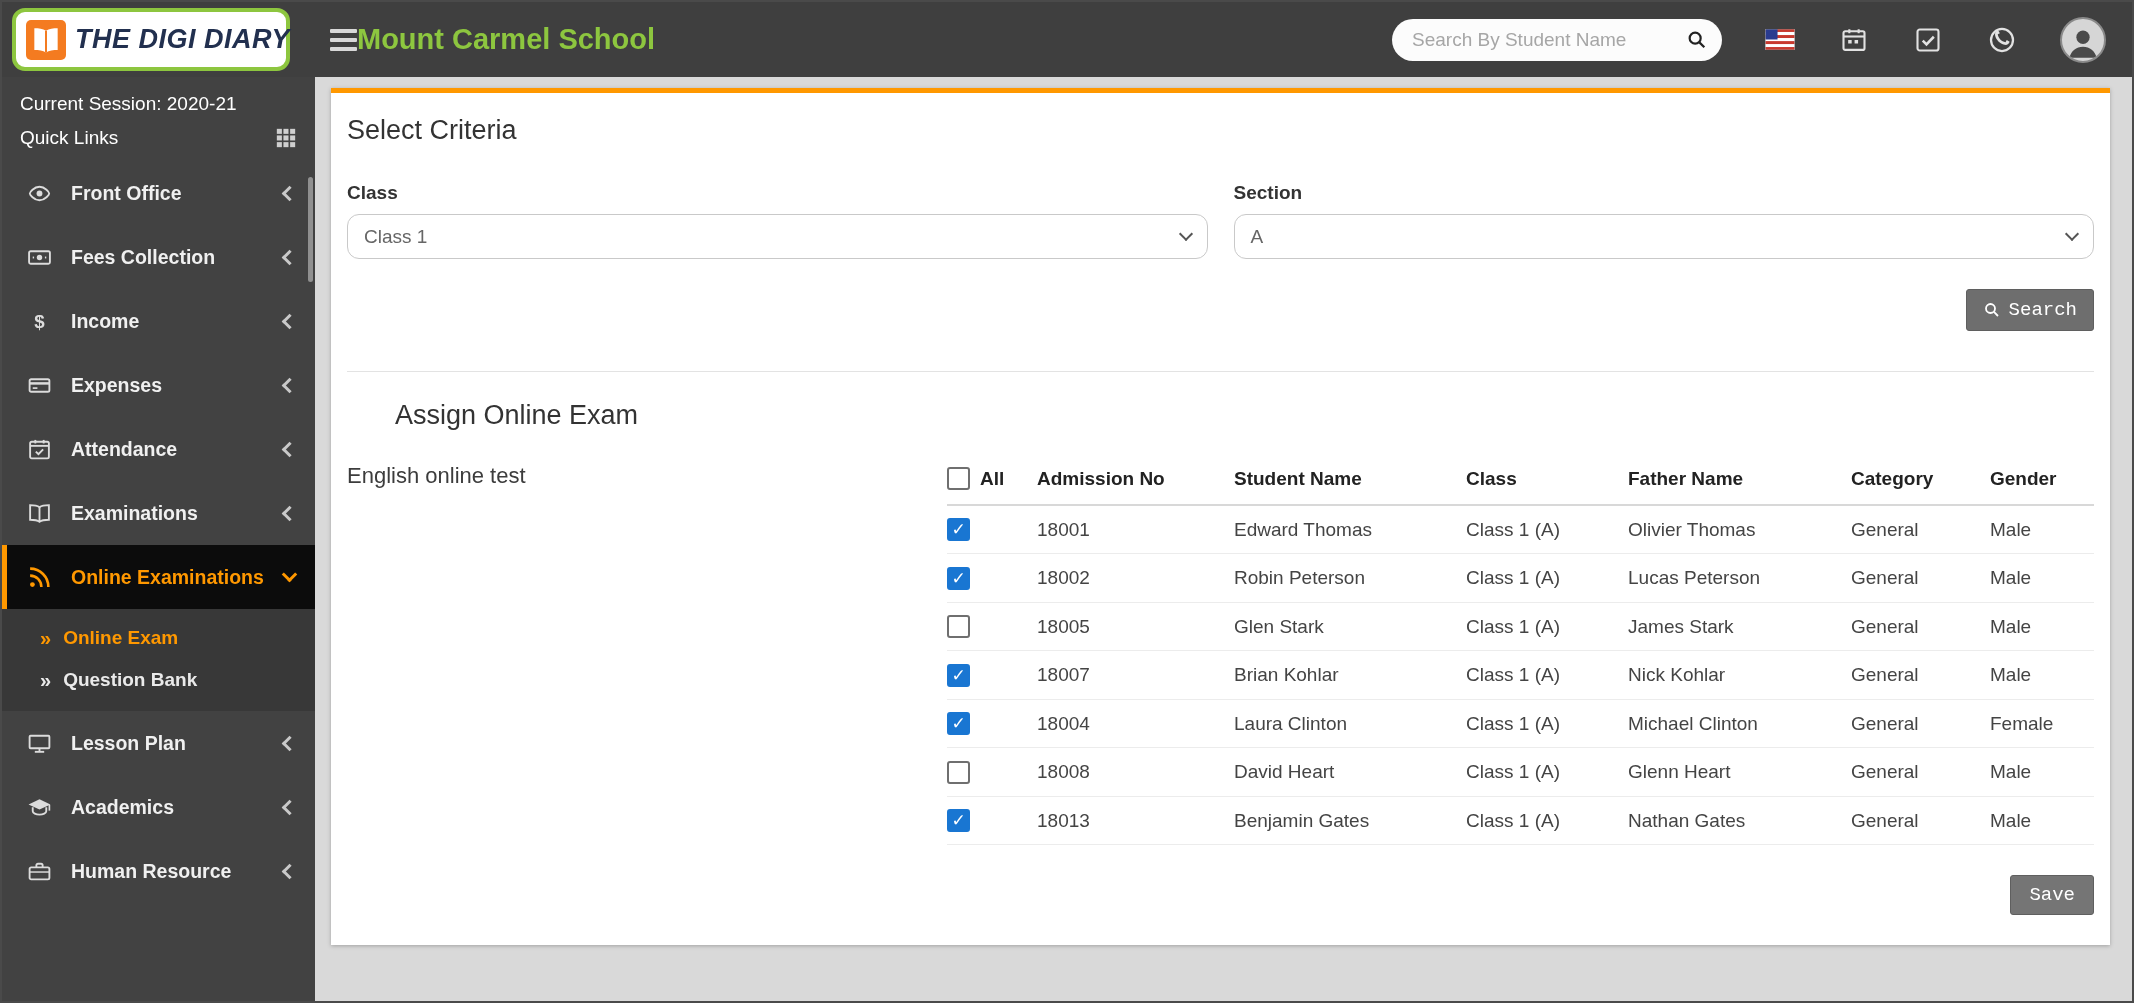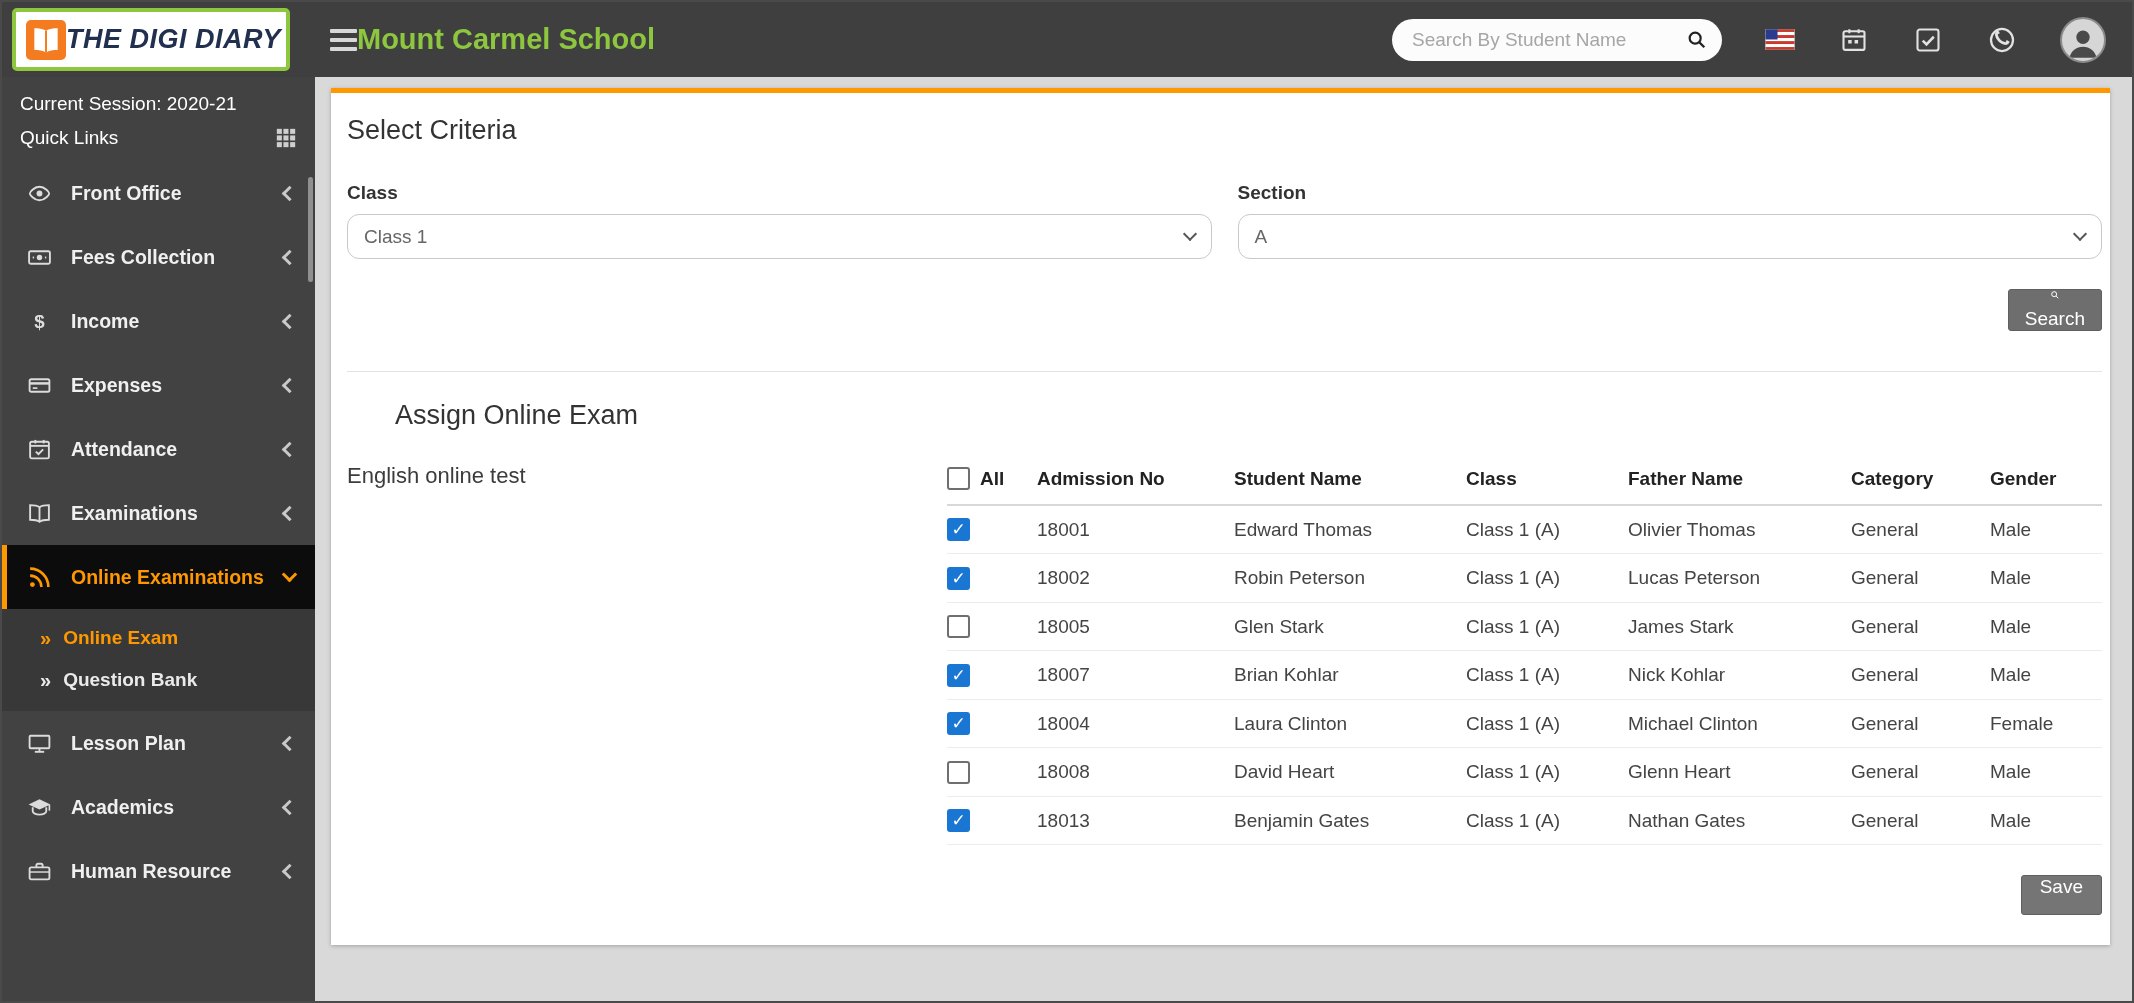--- a/index.html
+++ b/index.html
@@ -1,21 +1,21 @@
 <!DOCTYPE html>
 <html><head>
 <meta charset="utf-8">
 <style>
   * { margin: 0; padding: 0; box-sizing: border-box; }
   body { font-family: "Liberation Sans", "DejaVu Sans", sans-serif; background: #ffffff; }
   .app { position: relative; width: 2134px; height: 1003px; background: #d9d9d9; border: 2px solid #4a4a4a; overflow: hidden; }
 
   
   .topbar { position: absolute; top: 0; left: 0; right: 0; height: 75px; background: #3f3f3f; display: flex; align-items: center; z-index: 5; }
-  .logo-box { margin: 5px 10px 5px 10px; height: 63px; width: 278px; background: #ffffff; border: 4px solid #8dc63f; border-radius: 5px; display: flex; align-items: center; padding: 0 10px; }
+  .logo-box { margin: 5px 10px 5px 10px; height: 63px; width: 278px; background: #ffffff; border: 4px solid #8dc63f; border-radius: 13px; display: flex; align-items: center; gap: 9px; padding: 0 10px; }
   .logo-book { width: 40px; height: 40px; flex: none; display: flex; }
   .logo-text { font-size: 27px; font-weight: bold; font-style: italic; color: #22304f; letter-spacing: 0.5px; white-space: nowrap; }
   .hamburger { margin-left: 30px; width: 27px; display: flex; flex-direction: column; gap: 5px; cursor: pointer; }
   .hamburger span { display: block; height: 4px; background: #d8d8d8; border-radius: 1px; }
   .school-name { font-size: 29px; font-weight: bold; color: #8dc63f; white-space: nowrap; }
   .topbar-right { margin-left: auto; display: flex; align-items: center; gap: 42px; padding-right: 26px; }
   .search-pill { width: 330px; height: 42px; background: #fcfcfc; border-radius: 21px; display: flex; align-items: center; padding: 0 8px 0 20px; }
   .search-pill input { flex: 1; min-width: 0; border: none; outline: none; background: transparent; font-size: 19px; color: #555; font-family: inherit; }
   .search-pill input::placeholder { color: #a6a6a6; }
   .pill-search-btn { border: none; background: transparent; width: 34px; height: 34px; display: flex; align-items: center; justify-content: center; color: #222; cursor: pointer; }
@@ -37,28 +37,28 @@
   .nav-item.active .nav-label { color: #ff9800; }
   .nav-item.active .nav-icon { color: #ff9800; }
   .submenu { background: #383838; padding: 8px 0 10px 0; }
   .sub-item { height: 42px; display: flex; align-items: center; padding-left: 38px; gap: 12px; font-size: 19px; font-weight: 600; color: #eaeaea; cursor: pointer; }
   .sub-item .dbl { font-size: 20px; }
   .sub-item.active { color: #ff9800; }
   .sb-thumb { position: absolute; top: 100px; right: 2px; width: 5px; height: 105px; background: #909090; border-radius: 3px; }
 
   
   .content { position: absolute; top: 75px; left: 313px; right: 0; bottom: 0; background: #d9d9d9; padding: 11px 22px 0 16px; overflow: hidden; }
-  .card { background: #ffffff; border-top: 5px solid #ff9800; box-shadow: 0 1px 4px rgba(0,0,0,0.25); padding: 22px 8px 30px 16px; min-height: 843px; }
+  .card { background: #ffffff; border-top: 5px solid #ff9800; box-shadow: 0 1px 4px rgba(0,0,0,0.25); padding: 22px 16px 30px 16px; min-height: 843px; }
   .section-title { font-size: 27px; font-weight: 400; color: #333333; }
   .criteria-form { display: grid; grid-template-columns: 1fr 1fr; column-gap: 26px; margin-top: 36px; }
   .field-label { display: block; font-size: 19px; font-weight: 700; color: #333; margin-bottom: 10px; }
   .select { height: 45px; border: 1px solid #c9c9c9; border-radius: 12px; background: #fff; display: flex; align-items: center; justify-content: space-between; padding: 0 16px; font-size: 19px; color: #666; cursor: pointer; }
   .sel-chev { width: 10px; height: 10px; border-left: 2px solid #555; border-bottom: 2px solid #555; transform: rotate(-45deg); margin-top: -5px; flex: none; }
   .search-row { display: flex; justify-content: flex-end; margin-top: 30px; }
-  .btn { display: inline-flex; align-items: center; gap: 8px; background: #6e6e6e; color: #fff; font-size: 19px; font-family: Liberation Sans, sans-serif; border: 1px solid #5f5f5f; border-radius: 3px; height: 42px; padding: 0 16px; cursor: pointer; flex-direction: column; }
+  .btn { display: inline-flex; align-items: center; gap: 8px; background: #6e6e6e; color: #fff; font-size: 19px; font-family: Liberation Mono, monospace; border: 1px solid #5f5f5f; border-radius: 3px; height: 42px; padding: 0 16px; cursor: pointer; }
   .divider { border-top: 1px solid #e3e3e3; margin-top: 40px; }
   .assign-title { margin-top: 28px; margin-left: 48px; }
   .assign-body { display: flex; margin-top: 28px; align-items: flex-start; }
   .exam-name { width: 600px; flex: none; font-size: 22px; color: #3c3c3c; padding-top: 4px; }
   .table-wrap { flex: 1; }
   table { width: 100%; border-collapse: collapse; }
   th { text-align: left; font-size: 19px; font-weight: 700; color: #222; padding: 8px 8px 14px 0; border-bottom: 2px solid #d8d8d8; white-space: nowrap; }
   td { font-size: 19px; color: #444; padding: 12px 8px 12px 0; border-bottom: 1px solid #ececec; white-space: nowrap; }
   .cb { width: 23px; height: 23px; border-radius: 3px; display: inline-flex; align-items: center; justify-content: center; cursor: pointer; vertical-align: middle; background: #fff; border: 2px solid #6f6f6f; }
   .cb.checked { background: #1976d2; border-color: #1976d2; }

